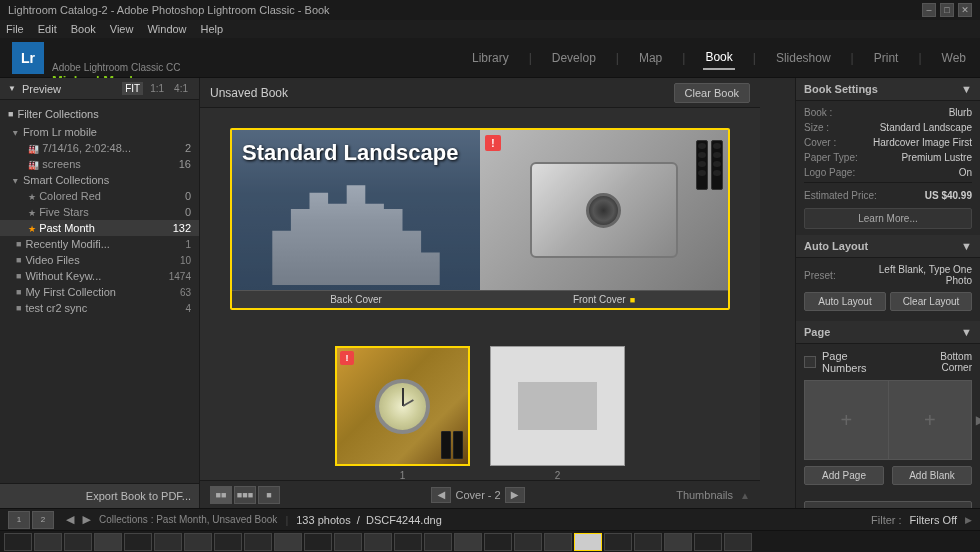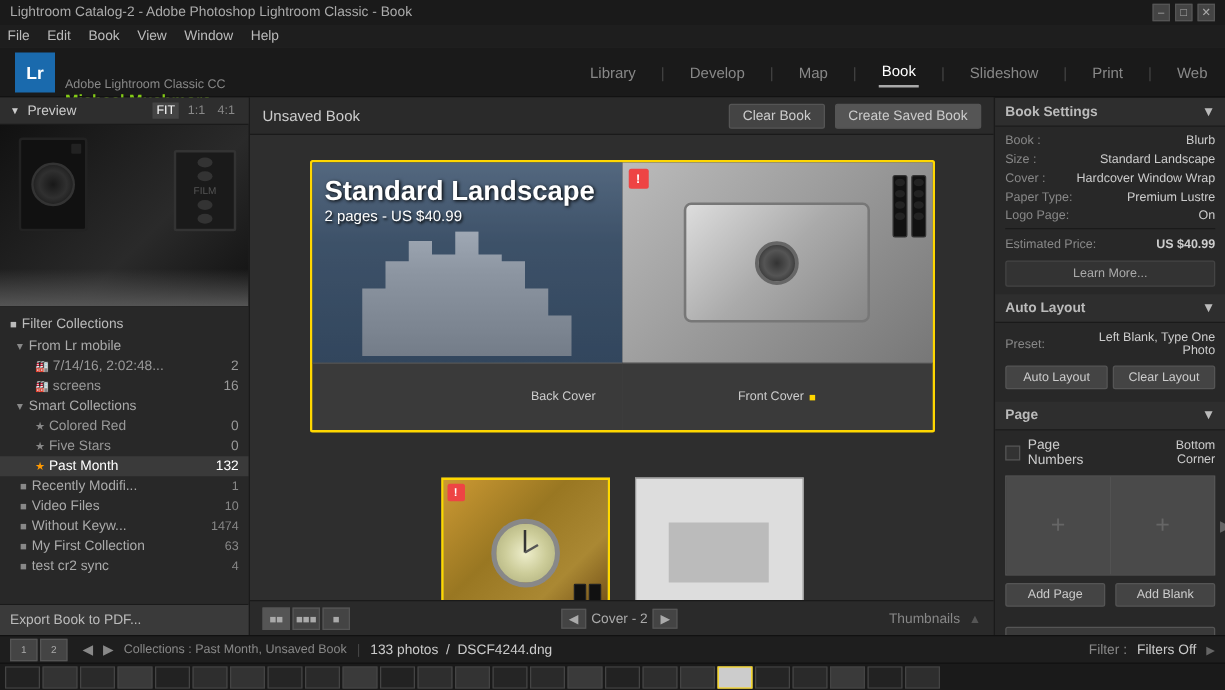--- a/index.html
+++ b/index.html
@@ -44,41 +44,41 @@
     .collections-header { padding: 4px 8px; display: flex; align-items: center; gap: 4px; color: #bbb; font-size: 11px; cursor: pointer; }
     .tree-item { padding: 2px 8px 2px 16px; cursor: pointer; color: #aaa; font-size: 11px; display: flex; align-items: center; justify-content: space-between; }
     .tree-item .item-label { display: flex; align-items: center; gap: 4px; }
     .tree-item .item-count { color: #888; font-size: 10px; }
     .tree-group { padding: 2px 8px 2px 12px; cursor: pointer; color: #aaa; font-size: 11px; display: flex; align-items: center; justify-content: space-between; }
     .tree-child { padding: 2px 8px 2px 28px; cursor: pointer; color: #999; font-size: 11px; display: flex; align-items: center; justify-content: space-between; }
     .triangle { font-size: 8px; color: #888; }
     .triangle.open { transform: rotate(90deg); display: inline-block; }
     .active-item { background: #3a3a3a; color: #fff; }
 
-    .export-btn { padding: 6px 8px; background: #3a3a3a; border-top: 1px solid #1a1a1a; text-align: left; cursor: pointer; color: #bbb; font-size: 11px; }
+    .export-btn { padding: 6px 8px; background: #3a3a3a; border-top: 1px solid #1a1a1a; text-align: right; cursor: pointer; color: #bbb; font-size: 11px; }
 
     
     .center { flex: 1; background: #2e2e2e; display: flex; flex-direction: column; overflow: hidden; }
     .book-toolbar { height: 30px; background: #2a2a2a; display: flex; align-items: center; justify-content: space-between; padding: 0 10px; border-bottom: 1px solid #1a1a1a; }
     .book-toolbar-left { color: #ccc; font-size: 12px; }
     .book-toolbar-right { display: flex; gap: 8px; }
     .btn { padding: 3px 10px; background: #444; border: 1px solid #555; color: #ccc; font-size: 11px; cursor: pointer; border-radius: 2px; }
     .btn-primary { background: #555; }
 
     
     .book-canvas { flex: 1; overflow: auto; display: flex; flex-direction: column; align-items: center; padding: 20px; }
     .cover-spread { width: 500px; background: #444; border: 2px solid #ffd700; border-radius: 2px; position: relative; margin-bottom: 20px; }
     .cover-spread-inner { display: flex; position: relative; }
     .cover-overlay { position: absolute; top: 0; left: 0; padding: 10px; color: #fff; z-index: 2; }
     .cover-overlay h2 { font-size: 22px; font-weight: bold; text-shadow: 1px 1px 3px #000; }
     .cover-overlay p { font-size: 12px; text-shadow: 1px 1px 2px #000; }
     .cover-photo-left { flex: 1; height: 160px; background: linear-gradient(135deg, #3a4a5a, #5a6a7a); overflow: hidden; position: relative; }
     .cover-photo-right { flex: 1; height: 160px; background: #888; overflow: hidden; position: relative; display: flex; align-items: center; justify-content: center; }
     .cover-labels { display: flex; }
-    .cover-label { flex: 1; text-align: right; padding: 21px; background: #3a3a3a; font-size: 10px; color: #ccc; border-top: 1px solid #555; }
+    .cover-label { flex: 1; text-align: center; padding: 3px; background: #3a3a3a; font-size: 10px; color: #ccc; border-top: 1px solid #555; }
     .cover-label.back { }
     .cover-label.front { display: flex; align-items: center; justify-content: center; gap: 4px; }
     .pages-row { display: flex; gap: 20px; }
     .page-block { display: flex; flex-direction: column; align-items: center; }
     .page-inner { display: flex; position: relative; }
     .page-photo { width: 135px; height: 120px; background: #555; position: relative; border: 1px solid #666; overflow: hidden; }
     .page-blank { width: 135px; height: 120px; background: #ddd; border: 1px solid #999; position: relative; display: flex; align-items: center; justify-content: center; }
     .page-blank-inner { width: 60%; height: 40%; background: #bbb; display: flex; align-items: center; justify-content: center; font-size: 9px; color: #888; }
     .page-num { font-size: 10px; color: #888; margin-top: 4px; }
     .warning-red { position: absolute; top: 3px; left: 3px; width: 14px; height: 14px; background: #e44; border-radius: 2px; color: #fff; font-size: 9px; display: flex; align-items: center; justify-content: center; font-weight: bold; z-index: 5; }
@@ -88,21 +88,21 @@
     .book-bottom { height: 28px; background: #2a2a2a; border-top: 1px solid #1a1a1a; display: flex; align-items: center; justify-content: space-between; padding: 0 10px; }
     .book-nav { display: flex; align-items: center; gap: 4px; }
     .nav-arrow { width: 20px; height: 16px; background: #444; border: 1px solid #555; display: flex; align-items: center; justify-content: center; cursor: pointer; font-size: 10px; color: #aaa; }
     .book-page-label { color: #aaa; font-size: 11px; }
     .thumbnails-label { color: #888; font-size: 11px; }
     .view-icons { display: flex; gap: 2px; }
     .view-icon { width: 22px; height: 18px; background: #444; border: 1px solid #555; display: flex; align-items: center; justify-content: center; cursor: pointer; font-size: 9px; color: #aaa; }
     .view-icon.active { background: #555; }
 
     
-    .right-sidebar { width: 185px; background: #282828; border-left: 1px solid #1a1a1a; display: flex; flex-direction: column; overflow-y: auto; }
+    .right-sidebar { width: 185px; background: #282828; border-left: 1px solid #1a1a1a; display: flex; flex-direction: column; overflow-y: auto; margin-left: 35px; }
     .panel-header { padding: 5px 8px; background: #2e2e2e; display: flex; align-items: center; justify-content: space-between; border-bottom: 1px solid #1a1a1a; cursor: pointer; }
     .panel-header span { font-size: 11px; color: #bbb; font-weight: bold; }
     .panel-content { padding: 6px 8px; }
     .setting-row { display: flex; align-items: center; justify-content: space-between; margin-bottom: 4px; }
     .setting-label { color: #888; font-size: 10px; }
     .setting-value { color: #ccc; font-size: 10px; text-align: right; }
     .divider { height: 1px; background: #1a1a1a; margin: 4px 0; }
     .price-row { display: flex; justify-content: space-between; align-items: center; padding: 3px 0; }
     .price-label { color: #888; font-size: 10px; }
     .price-value { color: #ccc; font-size: 10px; font-weight: bold; }
@@ -186,38 +186,20 @@
       <div class="preview-header-left">
         <span style="font-size:8px;">▼</span>
         <span>Preview</span>
       </div>
       <div class="preview-header-right">
         <span class="preview-ratio active">FIT</span>
         <span class="preview-ratio">1:1</span>
         <span class="preview-ratio">4:1</span>
       </div>
     </div>
-    <div class="preview-image">
-      <div class="warning-badge">!</div>
-
-      <div style="width:100%;height:100%;background:linear-gradient(135deg,#111 0%,#2a2a2a 60%,#111 100%);position:relative;overflow:hidden;">
-        <div style="position:absolute;top:10px;left:15px;width:55px;height:75px;background:#111;border:2px solid #222;border-radius:3px;display:flex;align-items:center;justify-content:center;">
-          <div style="width:35px;height:35px;border-radius:50%;background:radial-gradient(circle,#181818,#303030,#101010);border:2px solid #333;"></div>
-          <div style="position:absolute;top:3px;right:3px;width:8px;height:8px;background:#222;border-radius:1px;"></div>
-        </div>
-        <div style="position:absolute;right:10px;top:20px;width:50px;height:65px;background:#1a1a1a;border:2px solid #333;border-radius:2px;display:flex;flex-direction:column;align-items:center;justify-content:space-around;padding:3px;">
-          <div style="width:12px;height:8px;background:#333;border-radius:50%;"></div>
-          <div style="width:12px;height:8px;background:#333;border-radius:50%;"></div>
-          <div style="font-size:8px;color:#555;text-align:center;">FILM</div>
-          <div style="width:12px;height:8px;background:#333;border-radius:50%;"></div>
-          <div style="width:12px;height:8px;background:#333;border-radius:50%;"></div>
-        </div>
-        <div style="position:absolute;bottom:0;left:0;right:0;height:30px;background:linear-gradient(to top,#555,transparent);"></div>
-      </div>
-    </div>
 
     <div class="collections-panel">
       <div class="collections-header">
         <span style="font-size:9px;">■</span>
         <span>Filter Collections</span>
       </div>
       <div class="tree-group">
         <div class="item-label">
           <span class="triangle open">►</span>
           <span>From Lr mobile</span>
@@ -303,33 +285,31 @@
 
     <div class="export-btn">Export Book to PDF...</div>
   </div>
 
   <div class="center">
 
     <div class="book-toolbar">
       <div class="book-toolbar-left">Unsaved Book</div>
       <div class="book-toolbar-right">
         <button class="btn">Clear Book</button>
-        <button class="btn btn-primary">Create Saved Book</button>
       </div>
     </div>
 
     <div class="book-canvas">
 
       <div style="position:relative;margin-bottom:16px;">
         <div class="cover-spread">
           <div class="cover-spread-inner">
 
             <div class="cover-overlay">
               <h2>Standard Landscape</h2>
-              <p>2 pages - US $40.99</p>
             </div>
 
             <div class="cover-photo-left">
               <div style="width:100%;height:100%;background:linear-gradient(to bottom,#5a6a7a 0%,#3a4a5a 40%,#2a3a4a 100%);position:relative;display:flex;align-items:flex-end;justify-content:center;padding-bottom:5px;">
                 <div style="width:75%;height:70%;background:linear-gradient(to top,#888 0%,#aaa 60%,#ccc 100%);clip-path:polygon(5% 100%,5% 50%,15% 50%,15% 30%,25% 30%,25% 15%,35% 15%,35% 25%,45% 25%,45% 8%,55% 8%,55% 25%,65% 25%,65% 30%,75% 30%,75% 50%,85% 50%,85% 70%,95% 70%,95% 100%);"></div>
                 <div style="position:absolute;top:0;left:0;right:0;bottom:0;background:rgba(70,100,140,0.3);"></div>
               </div>
             </div>
 
             <div class="cover-photo-right">
@@ -429,21 +409,21 @@
       <div class="setting-row">
         <span class="setting-label">Book :</span>
         <span class="setting-value">Blurb</span>
       </div>
       <div class="setting-row">
         <span class="setting-label">Size :</span>
         <span class="setting-value">Standard Landscape</span>
       </div>
       <div class="setting-row">
         <span class="setting-label">Cover :</span>
-        <span class="setting-value">Hardcover Window Wrap</span>
+        <span class="setting-value">Hardcover Image First</span>
       </div>
       <div class="setting-row">
         <span class="setting-label">Paper Type:</span>
         <span class="setting-value">Premium Lustre</span>
       </div>
       <div class="setting-row">
         <span class="setting-label">Logo Page:</span>
         <span class="setting-value">On</span>
       </div>
       <div class="divider"></div>

